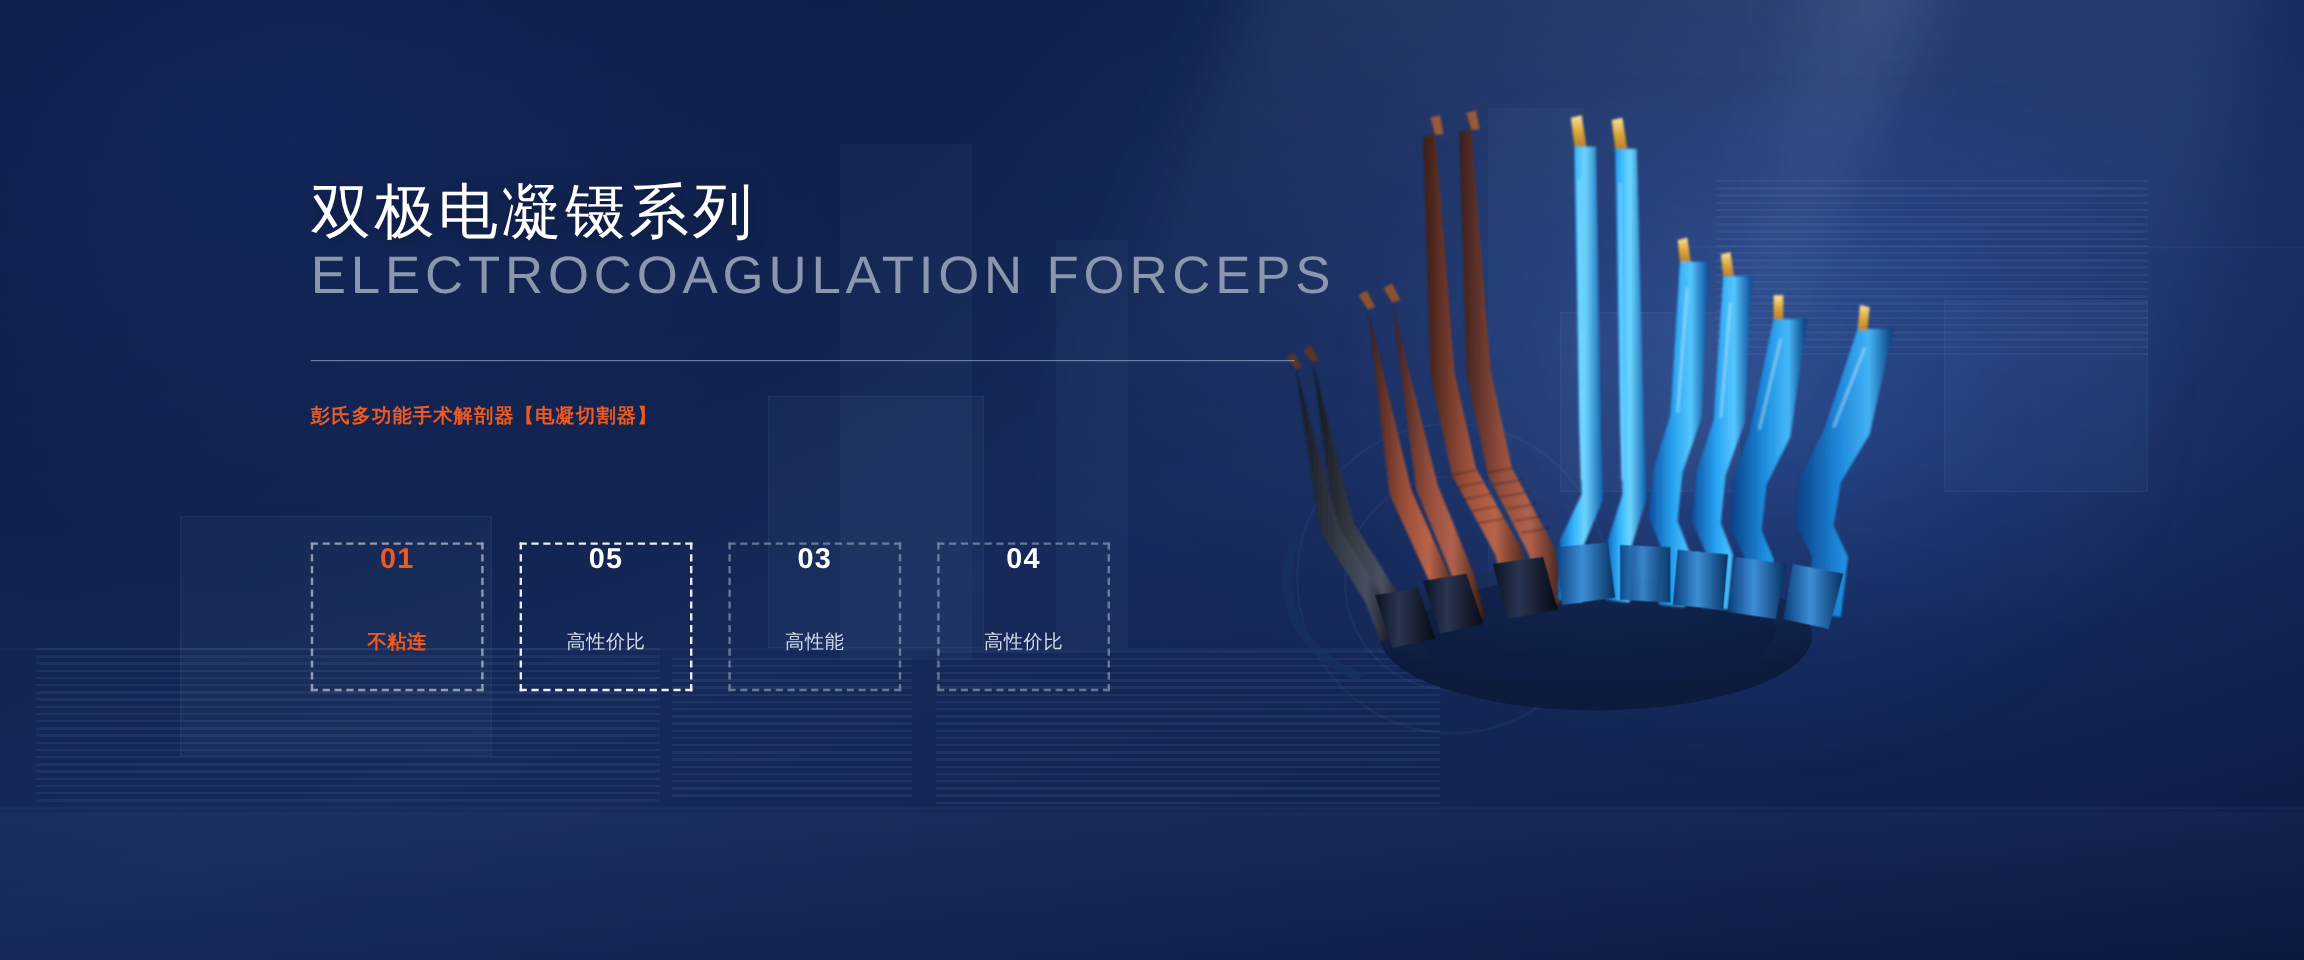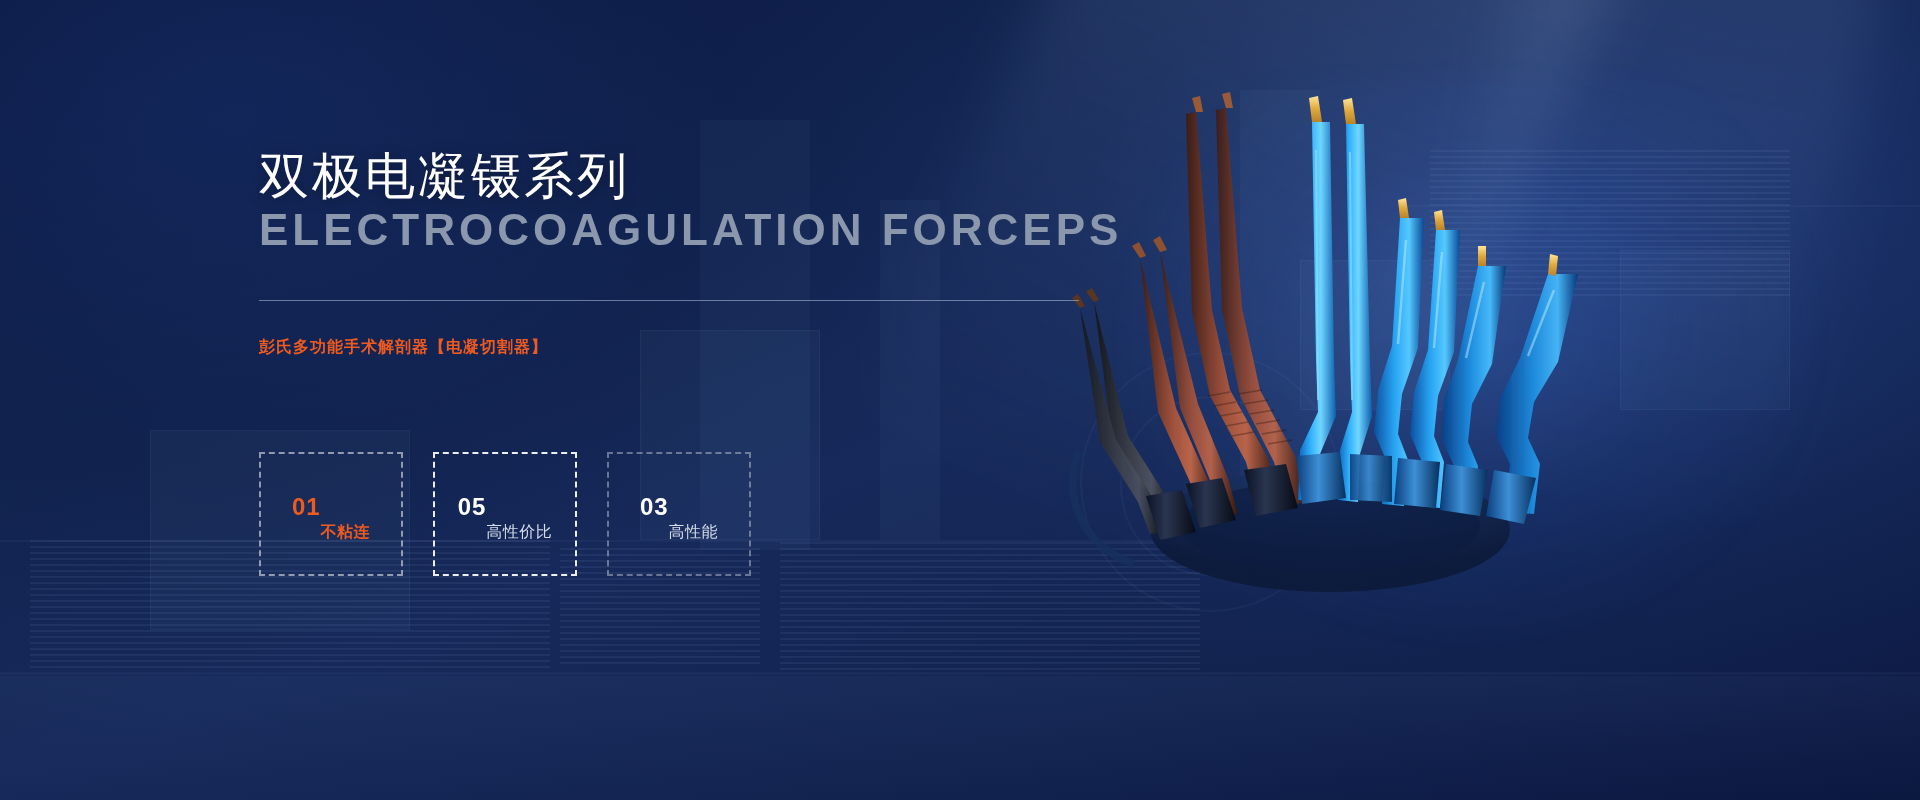--- a/index.html
+++ b/index.html
@@ -108,21 +108,21 @@
     font-weight:400;
     white-space:nowrap;
     text-shadow:0 2px 14px rgba(0,0,0,0.35);
   }
 
   #title-en {
     position:absolute; top:205px; left:0;
     font-size:44px;
     letter-spacing:4px;
     color:#8b97ad;
-    font-weight:700;
+    font-weight:400;
     white-space:nowrap;
     text-align:center;
   }
 
   #divider {
     position:absolute; top:300px; left:0;
     width:820px; height:1px;
     background:rgba(178,196,226,0.55);
   }
 
@@ -138,23 +138,22 @@
   
   #features {
     position:absolute; top:452px; left:0;
     display:flex;
     gap:30px;
   }
 
   .feature {
     width:144px; height:124px;
     display:flex;
-    flex-direction:row;
+    flex-direction:column;
     align-items:center;
-    justify-content:center;
     border:2px dashed rgba(255,255,255,0.34);
     background:transparent;
   }
   .feature.bright { border-color:rgba(255,255,255,0.92); }
   .feature.medium { border-color:rgba(255,255,255,0.52); }
   .feature.dim    { border-color:rgba(255,255,255,0.36); }
 
   .feature-num {
     font-size:24px;
     font-weight:700;
@@ -369,16 +368,20 @@
       <div class="feature bright">
         <div class="feature-num">05</div>
         <div class="feature-label">高性价比</div>
       </div>
 
       <div class="feature dim">
         <div class="feature-num">03</div>
         <div class="feature-label">高性能</div>
       </div>
 
+      <div class="feature dim">
+        <div class="feature-num">04</div>
+        <div class="feature-label">高性价比</div>
+      </div>
 
     </div>
   </div>
 </div>
 
 </body></html>

